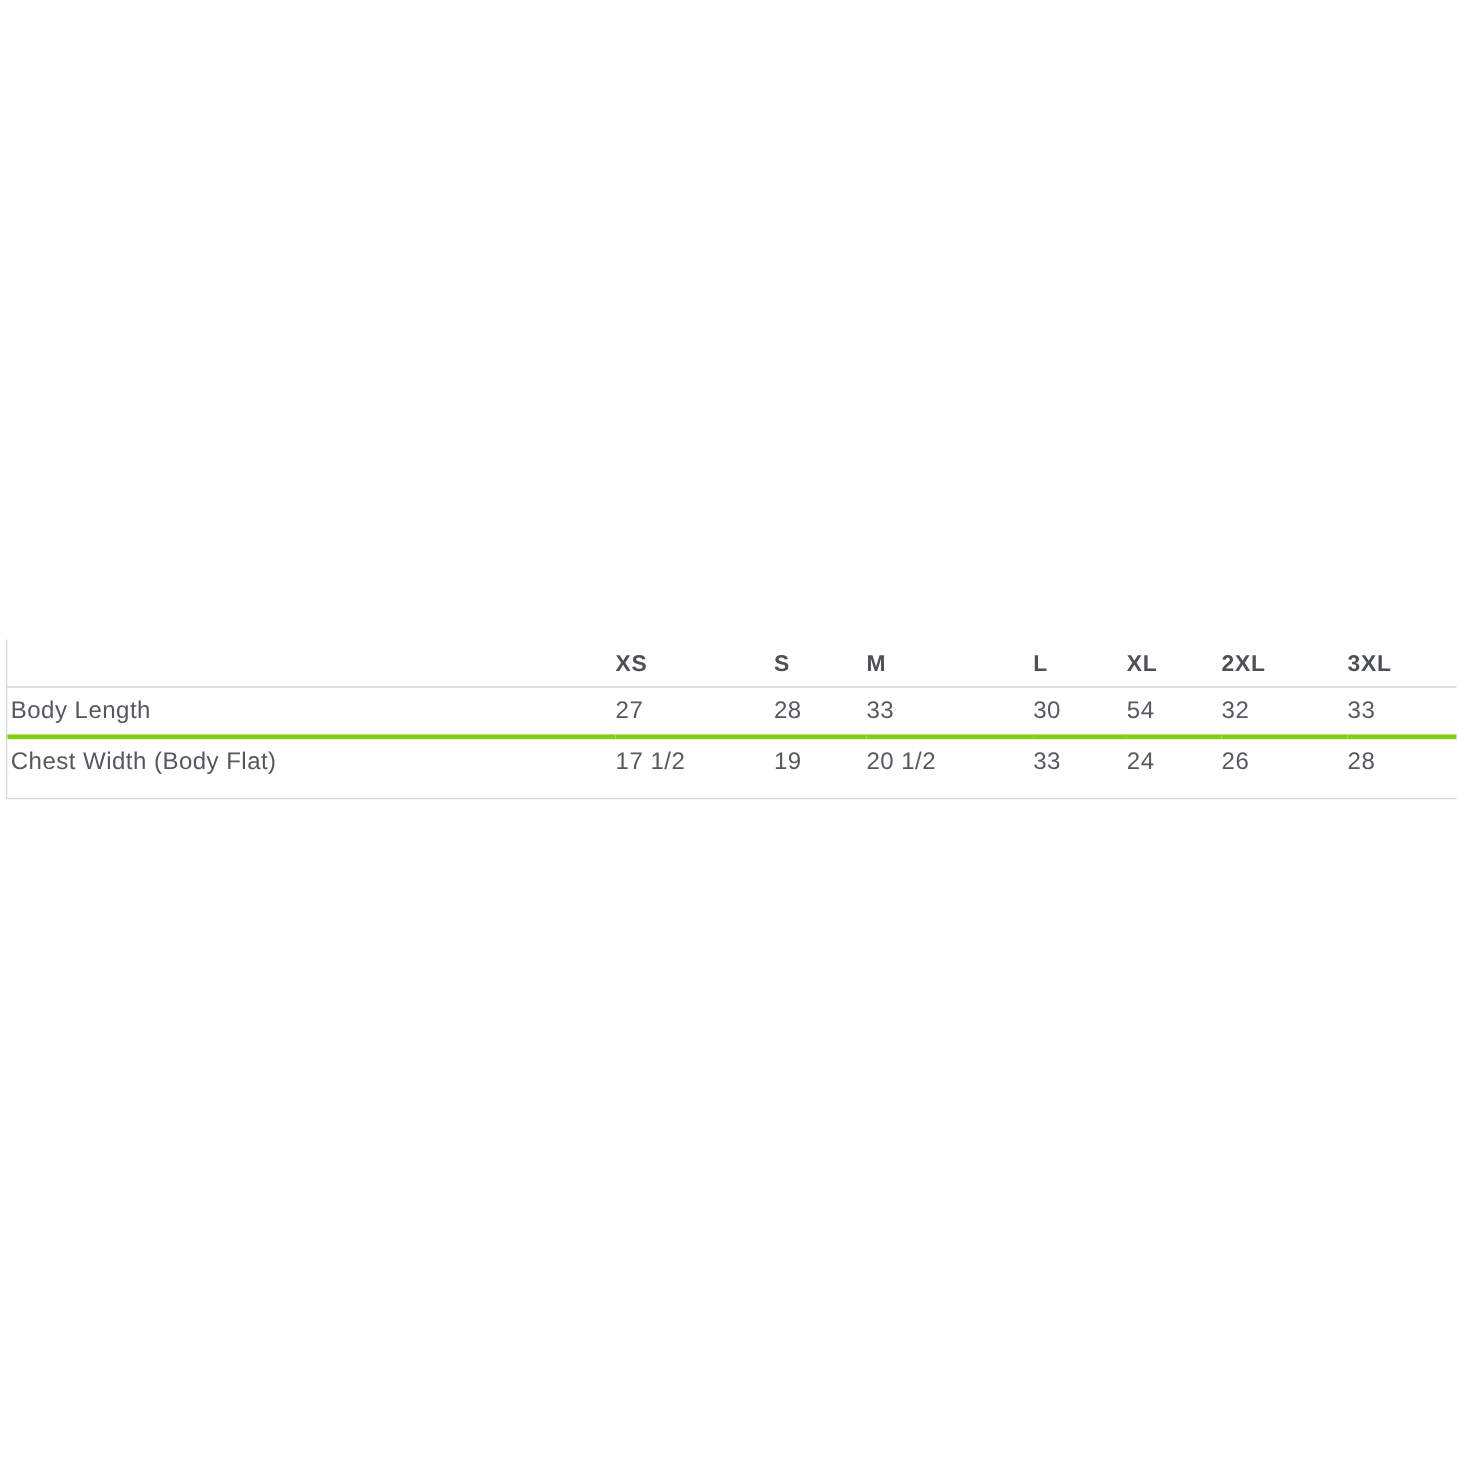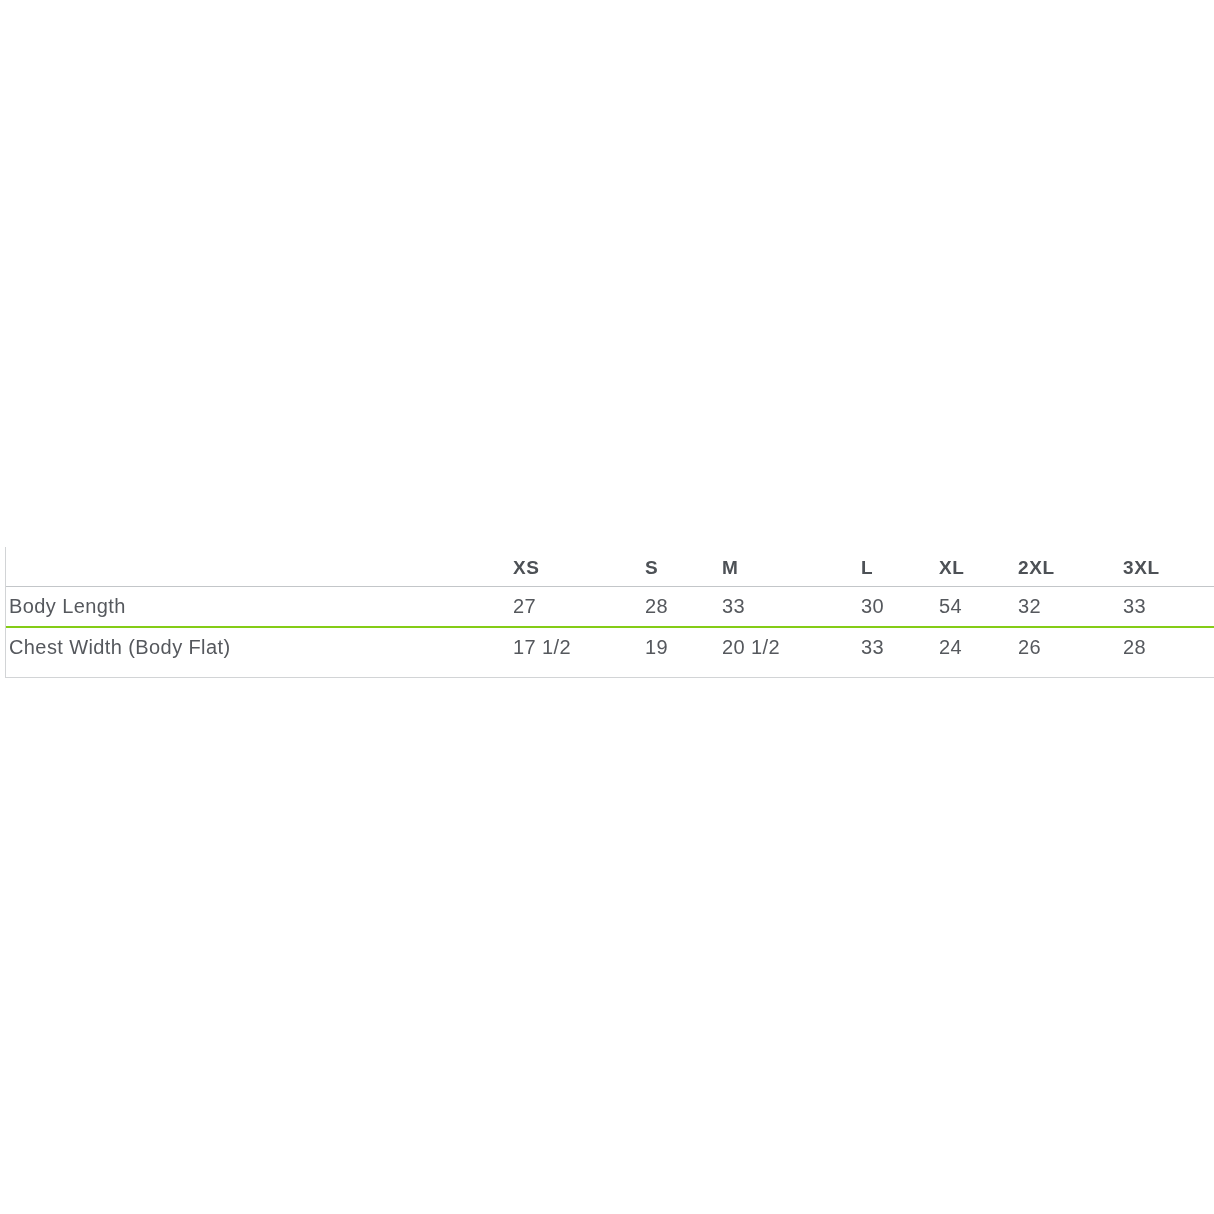--- a/index.html
+++ b/index.html
@@ -9,21 +9,21 @@
   }
   body {
     position: relative;
     width: 1214px;
     height: 1214px;
     overflow: hidden;
     font-family: "Liberation Sans", sans-serif;
   }
   .size-chart {
     position: absolute;
-    top: 547px;
+    top: 533px;
     left: 5px;
     width: 1209px;
     box-sizing: border-box;
     border-left: 1px solid #d2d4d6;
     border-bottom: 1px solid #d2d4d6;
     padding-bottom: 10px;
     overflow: hidden;
   }
   table.chart {
     border-collapse: collapse;
@@ -45,21 +45,21 @@
     border-bottom: 1px solid #c3c6c9;
     white-space: nowrap;
   }
   table.chart td {
     height: 39px;
     vertical-align: middle;
     padding: 0;
     white-space: nowrap;
   }
   table.chart tbody tr.row-body-length td {
-    border-bottom: 2px solid #84cc16;
+    border-bottom: 4px solid #84cc16;
   }
   table.chart .label-col {
     padding-left: 3px;
   }
 </style>
 </head>
 <body>
 
 <div class="size-chart">
   <table class="chart">

